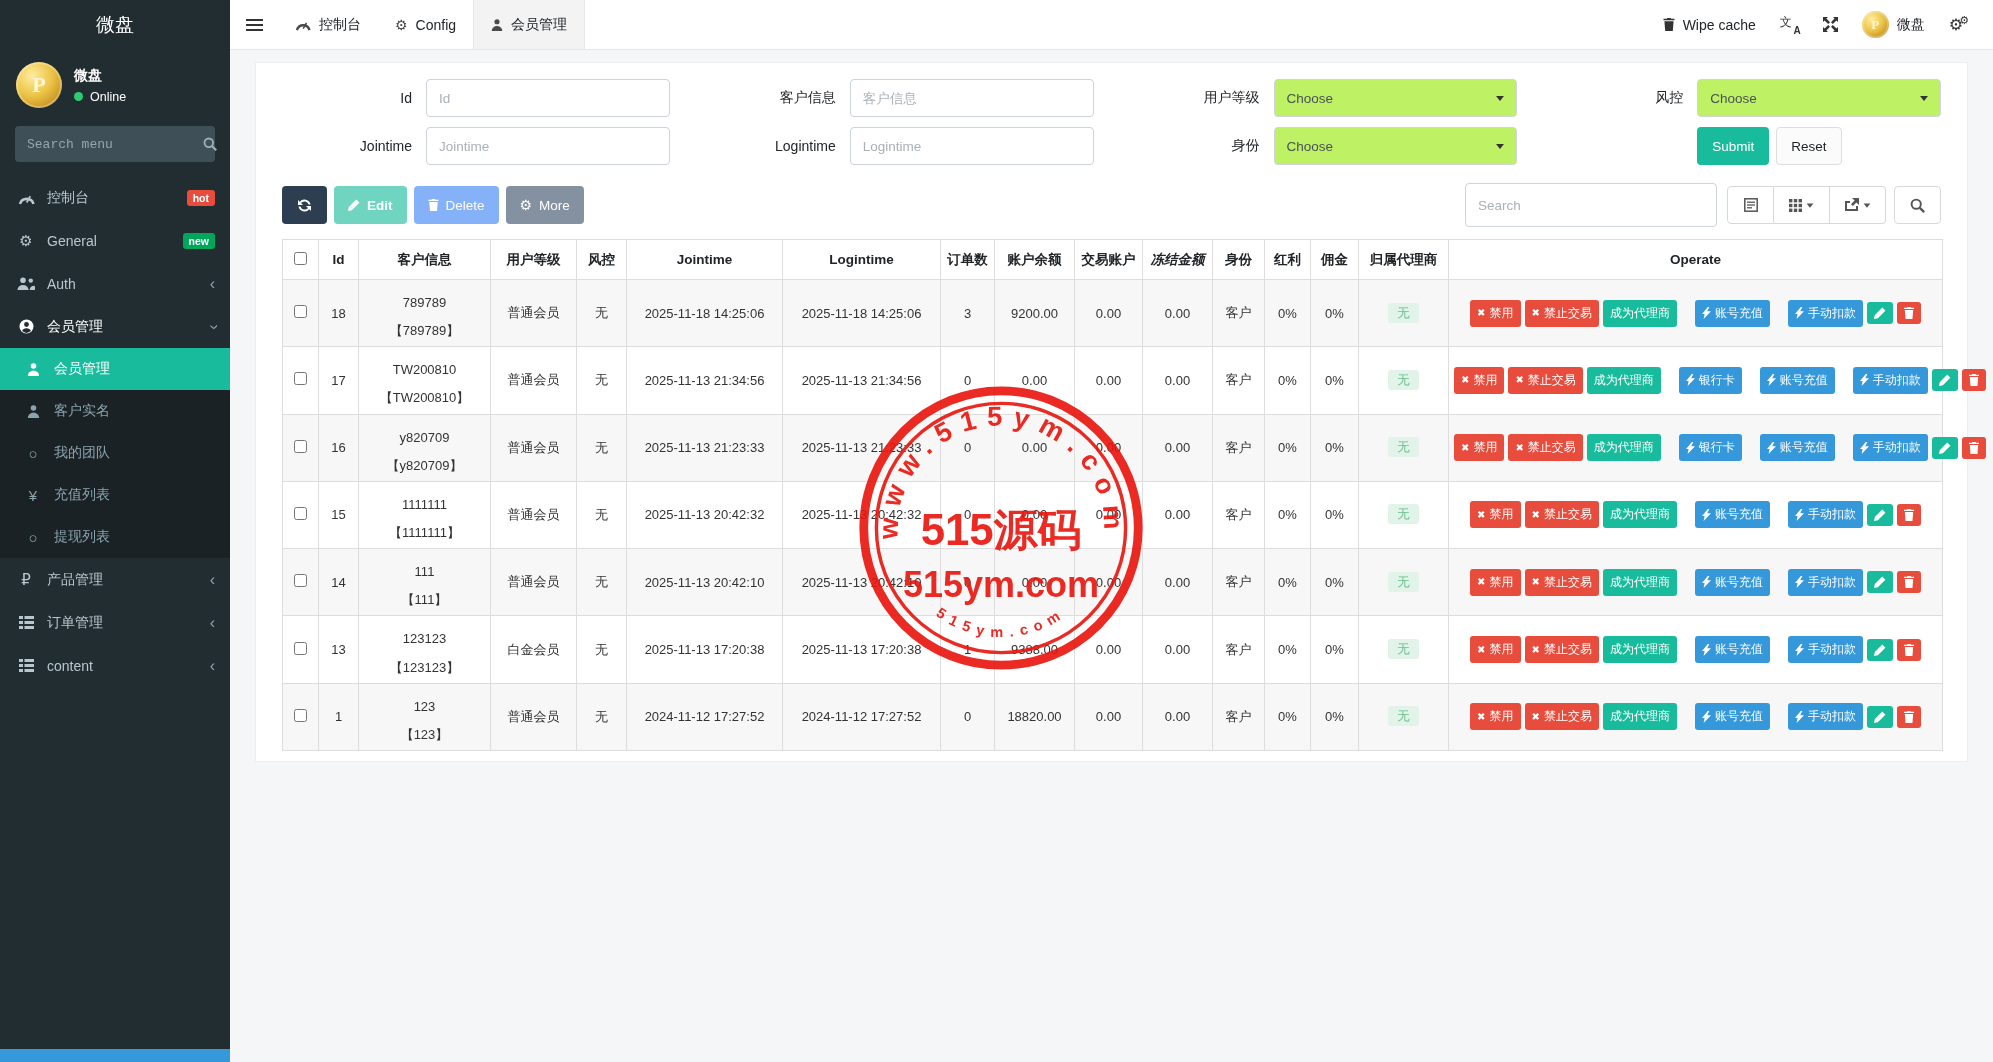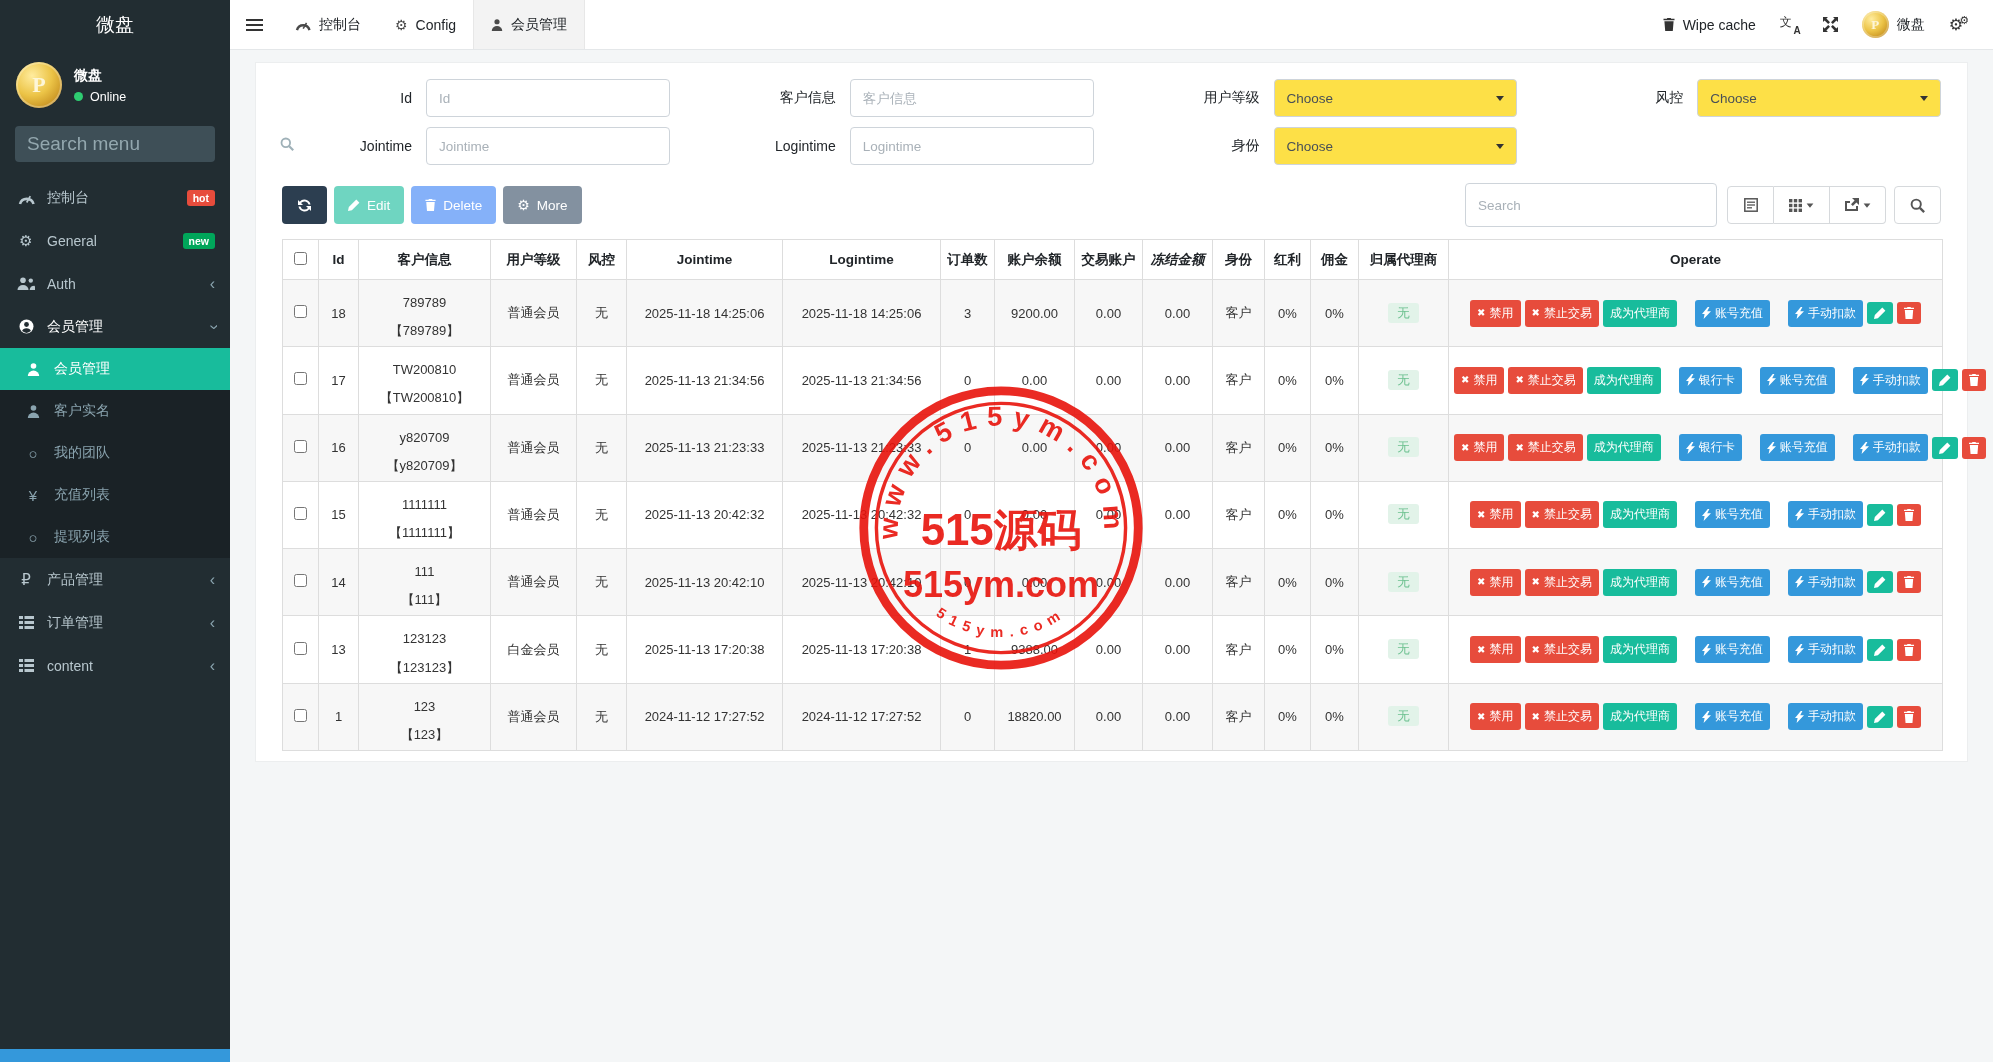--- a/index.html
+++ b/index.html
@@ -12,21 +12,21 @@
   .user-panel { display:flex; gap:12px; padding:12px 16px 10px; align-items:center; }
   .avatar { border-radius:50%; background:radial-gradient(circle at 35% 30%, #ffec9e, #ecc447 45%, #c89222 78%, #9c6f12);
             display:flex; align-items:center; justify-content:center; color:#fdf6d8; font-weight:bold;
             font-family:"Liberation Serif","DejaVu Serif",serif; box-shadow:inset 0 0 0 2px rgba(255,255,255,.28); }
   .avatar-lg { width:46px; height:46px; font-size:22px; }
   .avatar-sm { width:27px; height:27px; font-size:13px; }
   .user-name { color:#fff; font-size:14px; font-weight:bold; }
   .user-status { color:#fff; font-size:12.5px; display:flex; gap:7px; align-items:center; margin-top:5px; }
   .dot { width:9px; height:9px; border-radius:50%; background:#2ecc71; }
   .sidebar-search { margin:8px 15px 14px; background:#3e4f57; border-radius:4px; height:36px; display:flex; align-items:center; padding:0 12px; gap:8px; }
-  .sidebar-search input { flex:1; background:transparent; border:none; outline:none; color:#fca5a5; font-size:19px; font-family:Liberation Sans, sans-serif; }
+  .sidebar-search input { flex:1; background:transparent; border:none; outline:none; color:#fca5a5; font-size:13px; font-family:Liberation Mono, monospace; }
   .sidebar-search input::placeholder { color:#93a7ae; }
   .sidebar-search .mag { color:#9fb1b8; display:flex; }
   .nav-item { height:43px; display:flex; align-items:center; padding:0 15px; color:#b8c7ce; font-size:14px; gap:10px; cursor:pointer; }
   .nav-item.parent-active { color:#fff; }
   .nav-icon { width:22px; display:flex; justify-content:center; align-items:center; font-size:15px; }
   .badge { margin-left:auto; font-size:10.5px; color:#fff; border-radius:3px; padding:2px 6px; font-weight:bold; }
   .badge-hot { background:#e74c3c; }
   .badge-new { background:#00a65a; }
   .chevron { margin-left:auto; color:#8aa4af; font-size:16px; line-height:1; }
   .chevron.down { transform:rotate(-90deg); }
@@ -56,32 +56,32 @@
   .main { position:absolute; left:230px; top:50px; width:1763px; height:1012px; background:#f4f6f7; }
   .card { margin:12px 25px 0; width:1713px; background:#fff; border:1px solid #eceeef; padding-bottom:10px; }
 
   
   .filters { display:grid; grid-template-columns:repeat(4,1fr); column-gap:36px; row-gap:10px; padding:16px 26px 8px; }
   .filter-field { display:flex; align-items:center; }
   .filter-label { width:130px; text-align:right; margin-right:14px; font-size:14px; color:#212529; flex:none; }
   .filter-control { flex:1; max-width:252px; }
   .text-input { width:100%; height:38px; border:1px solid #ced4da; border-radius:4px; padding:0 12px; font-size:13.5px; color:#495057; font-family:inherit; outline:none; }
   .text-input::placeholder { color:#a9b1b8; }
-  .select-box { height:38px; border:1px solid #ced4da; border-radius:4px; display:flex; align-items:center; justify-content:space-between; padding:0 12px; font-size:13.5px; color:#495057; background:#fde047; cursor:pointer; }
+  .select-box { height:38px; border:1px solid #ced4da; border-radius:4px; display:flex; align-items:center; justify-content:space-between; padding:0 12px; font-size:13.5px; color:#495057; background:#bef264; cursor:pointer; }
   .caret { width:0; height:0; border-left:4.5px solid transparent; border-right:4.5px solid transparent; border-top:5.5px solid #333; }
   .filter-actions { display:flex; gap:7px; align-items:center; margin-left:144px; }
   .btn-submit { background:#18bc9c; color:#fff; border:none; border-radius:4px; height:38px; padding:0 15px; font-size:13.5px; cursor:pointer; font-family:inherit; }
   .btn-reset { background:#fbfbfb; color:#212529; border:1px solid #ddd; border-radius:4px; height:38px; padding:0 14px; font-size:13.5px; cursor:pointer; font-family:inherit; }
 
   
   .toolbar { display:flex; align-items:center; padding:10px 26px 10px; }
   .tbtn { height:38px; border:none; border-radius:4px; color:#fff; font-size:13.5px; padding:0 14px; display:inline-flex; align-items:center; gap:7px; margin-right:7px; cursor:pointer; font-family:inherit; }
   .tbtn svg { flex:none; }
   .btn-refresh { background:#2c3e50; width:45px; justify-content:center; }
-  .btn-edit { background:#18bc9c; opacity:.62; }
+  .btn-edit { background:#18bc9c; opacity:.62;font-weight:bold; }
   .btn-delete { background:#3b82f6; opacity:.62; }
   .btn-more { background:#8391a0; }
   .toolbar-right { margin-left:auto; display:flex; align-items:center; }
   .search-input { width:252px; height:44px; border:1px solid #ced4da; border-radius:4px; padding:0 12px; font-size:13.5px; color:#495057; outline:none; font-family:inherit; }
   .search-input::placeholder { color:#a9b1b8; }
   .btn-group { display:flex; margin-left:10px; }
   .gbtn { width:47px; height:38px; background:#fff; border:1px solid #d6d9dc; display:flex; align-items:center; justify-content:center; gap:4px; color:#555; cursor:pointer; }
   .btn-group .gbtn + .gbtn { border-left:none; }
   .btn-group .gbtn:first-child { border-radius:4px 0 0 4px; }
   .btn-group .gbtn:last-child { border-radius:0 4px 4px 0; }
@@ -344,20 +344,24 @@
         <span class="filter-control"><input class="text-input" placeholder="Logintime" style=""></span>
       </div>
       <div class="filter-field">
         <span class="filter-label">身份</span>
         <span class="filter-control">
             <span class="select-box">
               <span>Choose</span>
               <span class="caret"></span>
             </span>
           </span>
+      </div>
+      <div class="filter-actions">
+        <button class="btn-submit">Submit</button>
+        <button class="btn-reset">Reset</button>
       </div>
     </div>
 
     <div class="toolbar">
       <button class="tbtn btn-refresh">
         <svg width="15" height="15" viewBox="0 0 15 15">
             <path d="M13.5 6.5A6.2 6.2 0 0 0 2.7 3.7L1 2V7h5L4 5a4.4 4.4 0 0 1 7.6 1.5Z" fill="#fff"></path>
             <path d="M1.5 8.5a6.2 6.2 0 0 0 10.8 2.8L14 13V8H9l2 2a4.4 4.4 0 0 1-7.6-1.5Z" fill="#fff"></path>
           </svg>
       </button>

